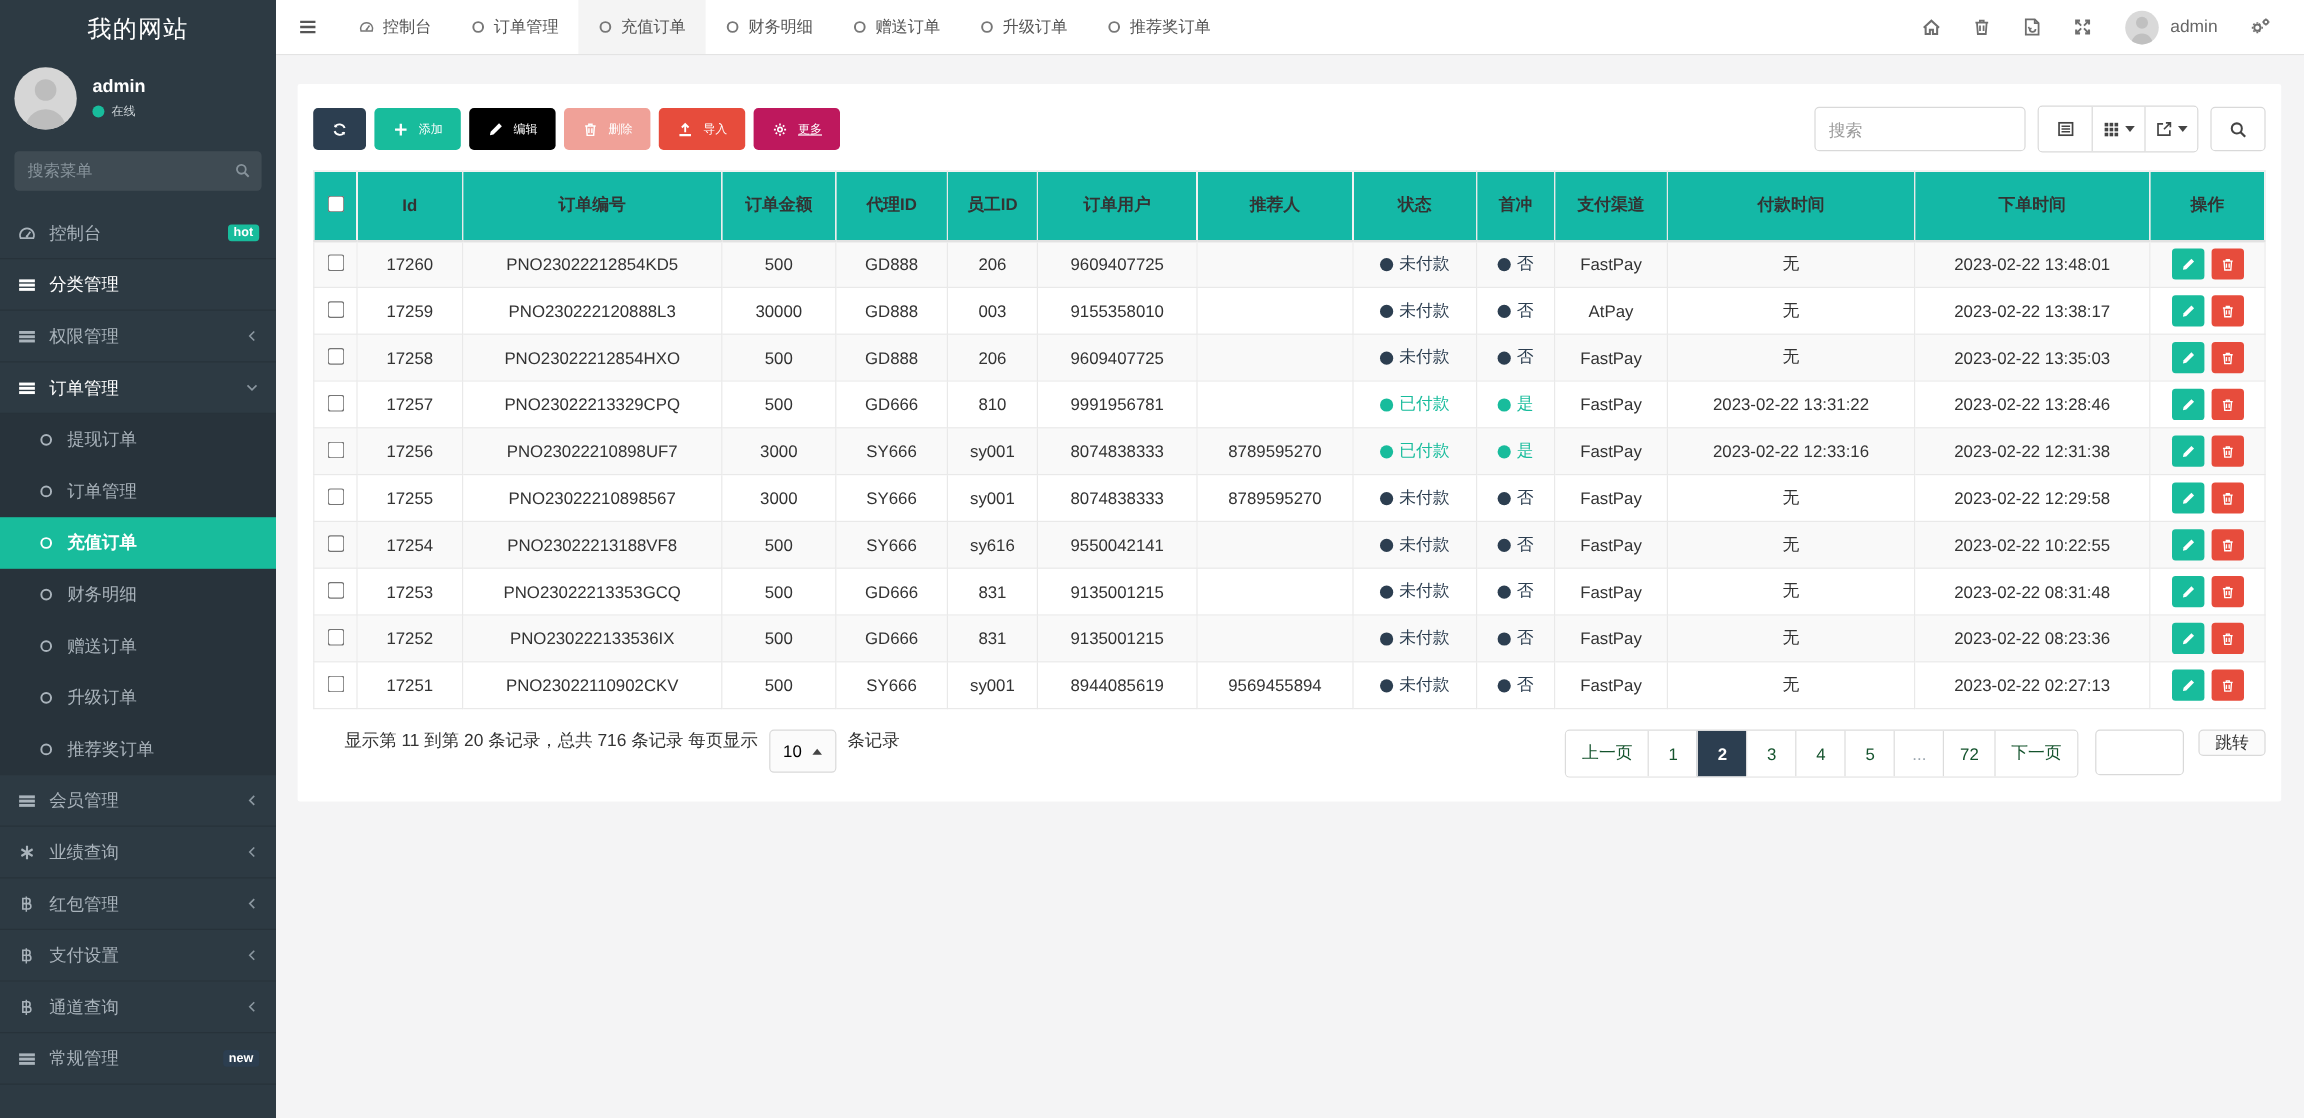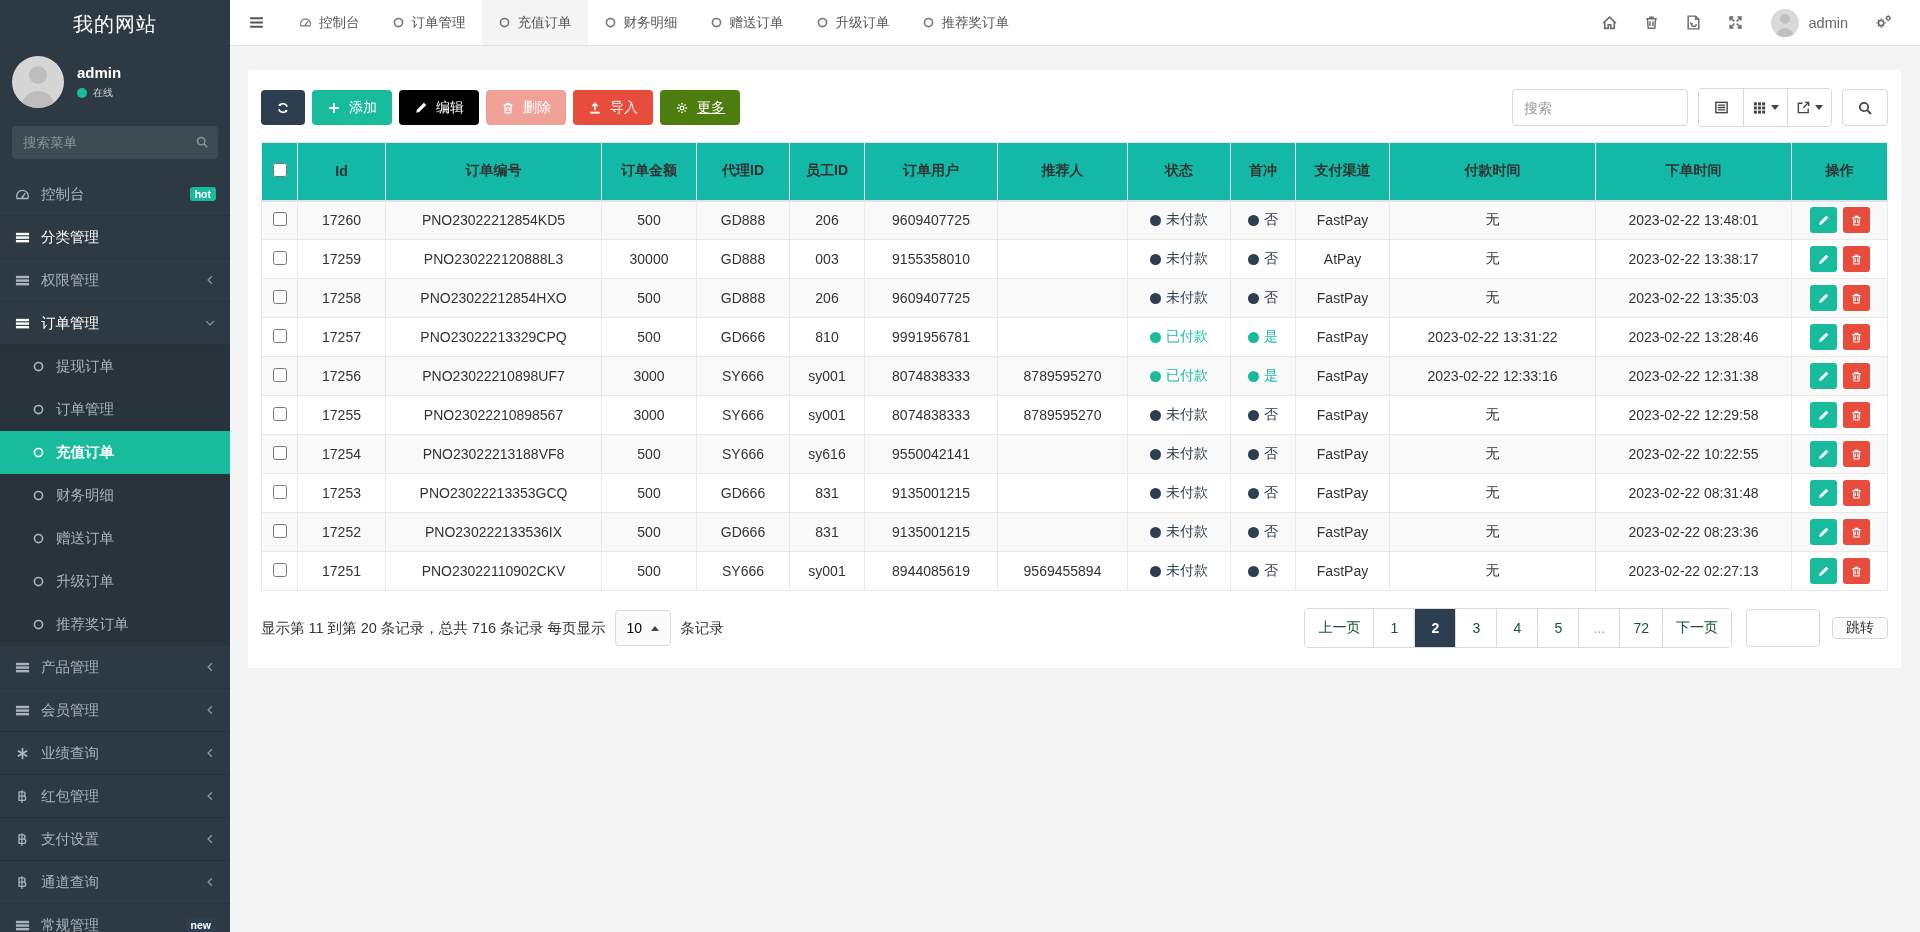--- a/index.html
+++ b/index.html
@@ -49,23 +49,23 @@
   .avatar-sm { width:28px; height:28px; border-radius:50%; background:#d9d9d9; position:relative; overflow:hidden; }
   .avatar-sm::before { content:""; position:absolute; width:10px; height:10px; border-radius:50%; background:#c0c0c0; top:5px; left:9px; }
   .avatar-sm::after { content:""; position:absolute; width:18px; height:11px; border-radius:9px 9px 0 0; background:#c0c0c0; bottom:-2px; left:5px; }
   .nav-user-label { font-size:14.5px; color:#666; }
 
   .content { flex:1; padding:24px 19px 0 18px; }
   .card { background:#fff; border-radius:2px; padding:18px 13px 20px; }
 
   
   .toolbar { display:flex; align-items:center; margin-bottom:15px; }
-  .btn { height:35px; border:none; border-radius:4px; color:#fff; font-size:14px; font-family:inherit; display:inline-flex; align-items:center; gap:8px; padding:0 15px; margin-right:7px; cursor:pointer; }
+  .btn { height:35px; border:none; border-radius:4px; color:#fff; font-size:10px; font-family:inherit; display:inline-flex; align-items:center; gap:8px; padding:0 15px; margin-right:7px; cursor:pointer; }
   .btn .icon { width:14px; height:14px; }
-  .btn-navy { background:#2c3e50; } .btn-green { background:#18bc9c; } .btn-red { background:#e74c3c; } .btn-gray { background:#4d7c0f;text-decoration:underline; }
+  .btn-navy { background:#2c3e50; } .btn-green { background:#18bc9c; } .btn-red { background:#e74c3c; } .btn-gray { background:#be185d;text-decoration:underline; }
   .btn.disabled.btn-green { background:#000000; cursor:default; }
   .btn.disabled.btn-red { background:#f0a198; cursor:default; }
   .toolbar-right { margin-left:auto; display:flex; align-items:center; }
   .tb-search { width:176px; height:37px; border:1px solid #d9d9d9; border-radius:4px; padding:0 11px; font-size:14px; font-family:inherit; color:#333; }
   .tb-search::placeholder { color:#9a9a9a; }
   .view-group { display:flex; margin-left:10px; border-radius:4px; overflow:hidden; border:1px solid #d9d9d9; }
   .view-btn { width:44px; height:37px; background:#fff; border:none; border-left:1px solid #d9d9d9; display:flex; align-items:center; justify-content:center; gap:4px; color:#444; cursor:pointer; }
   .view-btn:first-child { border-left:none; }
   .view-btn .icon { width:15px; height:15px; }
   .caret-d { width:0; height:0; border-left:4px solid transparent; border-right:4px solid transparent; border-top:5px solid #444; }
@@ -80,21 +80,21 @@
   tbody tr:nth-child(odd) { background:#f9f9f9; }
   input[type=checkbox] { width:14px; height:14px; cursor:pointer; }
   .status { display:inline-flex; align-items:center; gap:5px; }
   .status .sdot { width:11px; height:11px; border-radius:50%; background:currentColor; }
   .st-dark { color:#2c3e50; } .st-green { color:#18bc9c; }
   .act-btn { width:27px; height:26px; border:none; border-radius:3px; color:#fff; display:inline-flex; align-items:center; justify-content:center; margin:0 3px; vertical-align:middle; cursor:pointer; }
   .act-btn .icon { width:13px; height:13px; }
   .act-edit { background:#18bc9c; } .act-del { background:#e74c3c; }
 
   
-  .tfooter { display:flex; align-items:center; margin-top:17px; font-size:14.5px; color:#333; }
+  .tfooter { display:flex; margin-top:17px; font-size:14.5px; color:#333;margin-left:26px; }
   .page-size-btn { display:inline-flex; align-items:center; gap:9px; border:1px solid #d9d9d9; background:#fbfbfb; border-radius:4px; height:36px; padding:0 11px; margin:0 9px; font-size:14px; cursor:pointer; }
   .pager { margin-left:auto; display:flex; border:1px solid #dcdcdc; border-radius:4px; overflow:hidden; }
   .page-btn { min-width:41px; padding:0 13px; height:38px; display:flex; align-items:center; justify-content:center; background:#fff; border:none; border-left:1px solid #dcdcdc; color:#14532d; font-size:14px; font-family:inherit; cursor:pointer; }
   .page-btn:first-child { border-left:none; }
   .page-btn.active { background:#2c3e50; color:#fff; font-weight:bold; }
   .page-btn.ellipsis { color:#9aa5ae; cursor:default; }
   .jump-input { width:74px; height:38px; border:1px solid #d9d9d9; border-radius:4px; margin:0 12px 0 14px; padding:0 8px; font-size:14px; }
   .jump-btn { height:22px; padding:0 13px; border:1px solid #d9d9d9; border-radius:4px; background:#fbfbfb; color:#333; font-size:14px; font-family:inherit; cursor:pointer; }
 </style>
 </head>
@@ -223,35 +223,20 @@
           <span class="label">升级订单</span>
         </div>
         <div class="menu-item">
           <span class="icon" style="width: 13px; height: 13px;">
             <svg viewBox="0 0 16 16">
               <circle cx="8" cy="8" r="5" fill="none" stroke="currentColor" stroke-width="2"></circle>
             </svg>
           </span>
           <span class="label">推荐奖订单</span>
         </div>
-      </div>
-      <div class="menu-item">
-        <span class="icon">
-          <svg viewBox="0 0 16 16">
-            <rect x="1" y="3" width="14" height="2.6" fill="currentColor"></rect>
-            <rect x="1" y="6.8" width="14" height="2.6" fill="currentColor"></rect>
-            <rect x="1" y="10.6" width="14" height="2.6" fill="currentColor"></rect>
-          </svg>
-        </span>
-        <span class="label">产品管理</span>
-        <span class="icon chev">
-          <svg viewBox="0 0 16 16">
-            <path d="M10.5 3L5.5 8l5 5" fill="none" stroke="currentColor" stroke-width="1.8"></path>
-          </svg>
-        </span>
       </div>
       <div class="menu-item">
         <span class="icon">
           <svg viewBox="0 0 16 16">
             <rect x="1" y="3" width="14" height="2.6" fill="currentColor"></rect>
             <rect x="1" y="6.8" width="14" height="2.6" fill="currentColor"></rect>
             <rect x="1" y="10.6" width="14" height="2.6" fill="currentColor"></rect>
           </svg>
         </span>
         <span class="label">会员管理</span>

